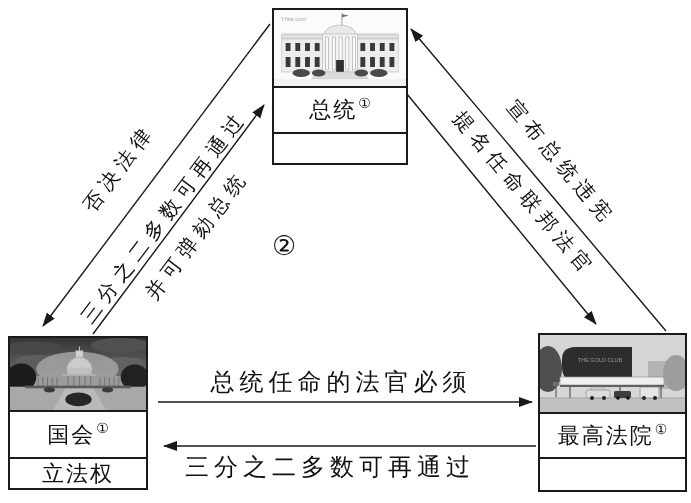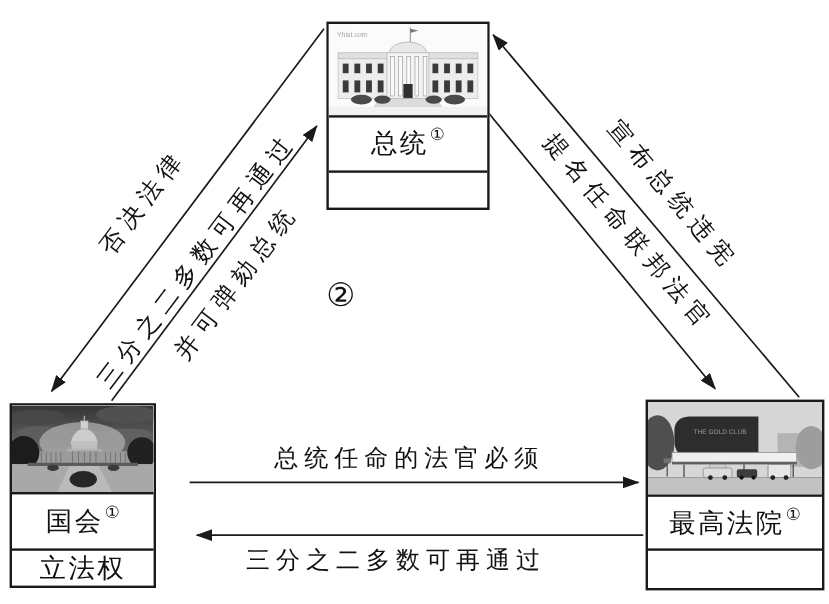--- a/index.html
+++ b/index.html
@@ -20,21 +20,21 @@
   }
   .row.title{border-bottom:2px solid #1a1a1a;flex:none;}
   .row.power{flex:1;}
   .marker-sup{font-size:14px;letter-spacing:0;position:relative;top:-6px;margin-left:1px;}
   .edge-label{
     position:absolute;white-space:nowrap;font-size:20px;letter-spacing:6px;
     color:#111;transform-origin:center center;
   }
   .rot-l{transform:translate(-50%,-50%) rotate(-53deg);}
   .rot-r{transform:translate(-50%,-50%) rotate(50deg);}
-  .rot-h{transform:translate(-50%,-50%);font-size:20px;letter-spacing:5px;}
+  .rot-h{transform:translate(-50%,-50%);font-size:24px;letter-spacing:5px;}
   .center-marker{
     position:absolute;font-size:27px;letter-spacing:0;
     transform:translate(-50%,-50%);color:#111;
   }
 </style>
 </head>
 <body>
 
 <div class="canvas">
 
@@ -45,21 +45,21 @@
       </marker>
     </defs>
     <line x1="270" y1="24" x2="43" y2="326" stroke="#1a1a1a" stroke-width="1.4" marker-end="url(#ah)"></line>
     <line x1="93" y1="334" x2="264" y2="105" stroke="#1a1a1a" stroke-width="1.4" marker-end="url(#ah)"></line>
     <line x1="666" y1="331" x2="411" y2="29" stroke="#1a1a1a" stroke-width="1.4" marker-end="url(#ah)"></line>
     <line x1="407" y1="94" x2="596" y2="324" stroke="#1a1a1a" stroke-width="1.4" marker-end="url(#ah)"></line>
     <line x1="158" y1="402" x2="532" y2="402" stroke="#1a1a1a" stroke-width="1.4" marker-end="url(#ah)"></line>
     <line x1="536" y1="446" x2="164" y2="446" stroke="#1a1a1a" stroke-width="1.4" marker-end="url(#ah)"></line>
   </svg>
 
-  <div class="node" style="left:272px;top:18px;width:136px;height:157px;">
+  <div class="node" style="left:272px;top:8px;width:136px;height:157px;">
     <div class="img" style="height:76px;">
       <svg viewBox="0 0 136 76" preserveAspectRatio="none">
         <rect width="136" height="76" fill="#fbfbfb"></rect>
         <text x="7" y="11" font-size="6" fill="#a3a3a3" font-family="Liberation Sans, sans-serif">Yhist.com</text>
         <g>
           <line x1="70" y1="3" x2="70" y2="17" stroke="#888" stroke-width="0.8"></line>
           <polygon points="70,4 77,5.5 70,7.5" fill="#777"></polygon>
         </g>
         <g>
           <rect x="8" y="24" width="120" height="5" fill="#e0e0e0" stroke="#b0b0b0" stroke-width="0.6"></rect>
@@ -102,21 +102,21 @@
         </g>
         <rect y="69" width="136" height="7" fill="#f2f2f2"></rect>
       </svg>
     </div>
     <div class="row title" style="height:44px;">
       <span>总统</span>
         <span class="marker-sup">①</span>
     </div>
   </div>
 
-  <div class="node" style="left:8px;top:336px;width:122px;height:154px;">
+  <div class="node" style="left:8px;top:336px;width:140px;height:154px;">
     <div class="img" style="height:72px;">
       <svg viewBox="0 0 145 68" preserveAspectRatio="none">
         <defs>
           <linearGradient id="gsky" x1="0" y1="0" x2="0" y2="1">
             <stop offset="0" stop-color="#353535"></stop>
               <stop offset="0.55" stop-color="#6e6e6e"></stop>
               <stop offset="1" stop-color="#9e9e9e"></stop>
           </linearGradient>
         </defs>
         <rect width="145" height="68" fill="url(#gsky)"></rect>

